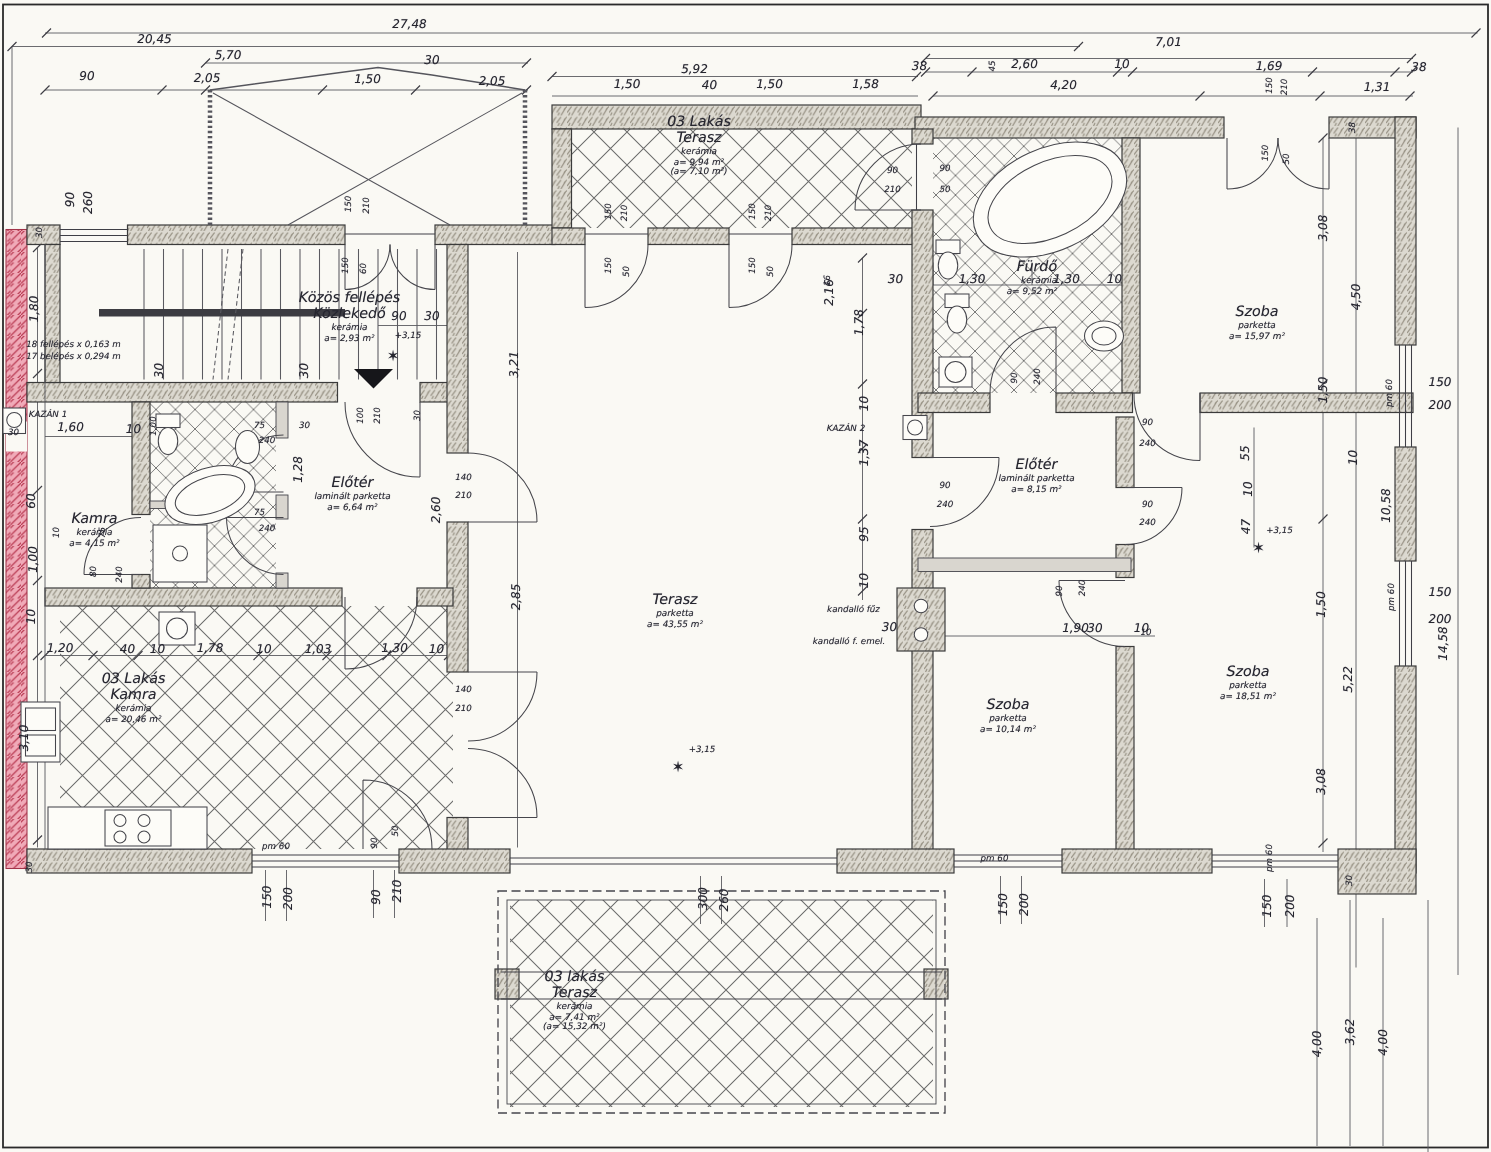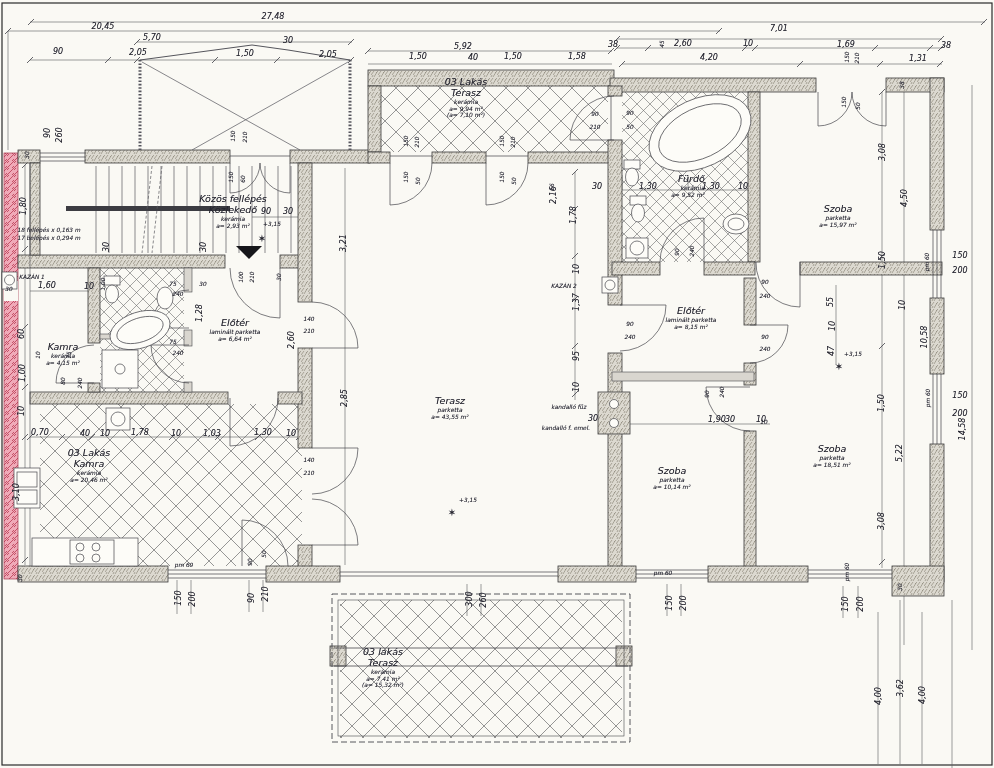--- a/index.html
+++ b/index.html
@@ -292,21 +292,21 @@
       <span class="lbl s2 rot" style="left: 80px; top: 383px;">240</span>
       <span class="lbl s2" style="left: 173px; top: 342px;">75</span>
       <span class="lbl s2" style="left: 178px; top: 353px;">240</span>
       <span class="lbl s1 rot" style="left: 21px; top: 411px;">10</span>
       <span class="lbl s2" style="left: 309px; top: 319px;">140</span>
       <span class="lbl s2" style="left: 309px; top: 331px;">210</span>
       <span class="lbl s1 rot" style="left: 291px; top: 340px;">2,60</span>
       <span class="lbl s1 rot" style="left: 344px; top: 398px;">2,85</span>
       <span class="lbl s2" style="left: 309px; top: 460px;">140</span>
       <span class="lbl s2" style="left: 309px; top: 473px;">210</span>
-      <span class="lbl s1" style="left: 40px; top: 432px;">0,70</span>
+      <span class="lbl s1" style="left: 40px; top: 432px;">1,20</span>
       <span class="lbl s1" style="left: 85px; top: 433px;">40</span>
       <span class="lbl s1" style="left: 105px; top: 433px;">10</span>
       <span class="lbl s1" style="left: 140px; top: 432px;">1,78</span>
       <span class="lbl s1" style="left: 176px; top: 433px;">10</span>
       <span class="lbl s1" style="left: 212px; top: 433px;">1,03</span>
       <span class="lbl s1" style="left: 263px; top: 432px;">1,30</span>
       <span class="lbl s1" style="left: 291px; top: 433px;">10</span>
       <span class="lbl s1 rot" style="left: 16px; top: 492px;">3,10</span>
       <span class="lbl s2 rot" style="left: 20px; top: 578px;">30</span>
       <span class="lbl s2" style="left: 184px; top: 565px;">pm 60</span>

